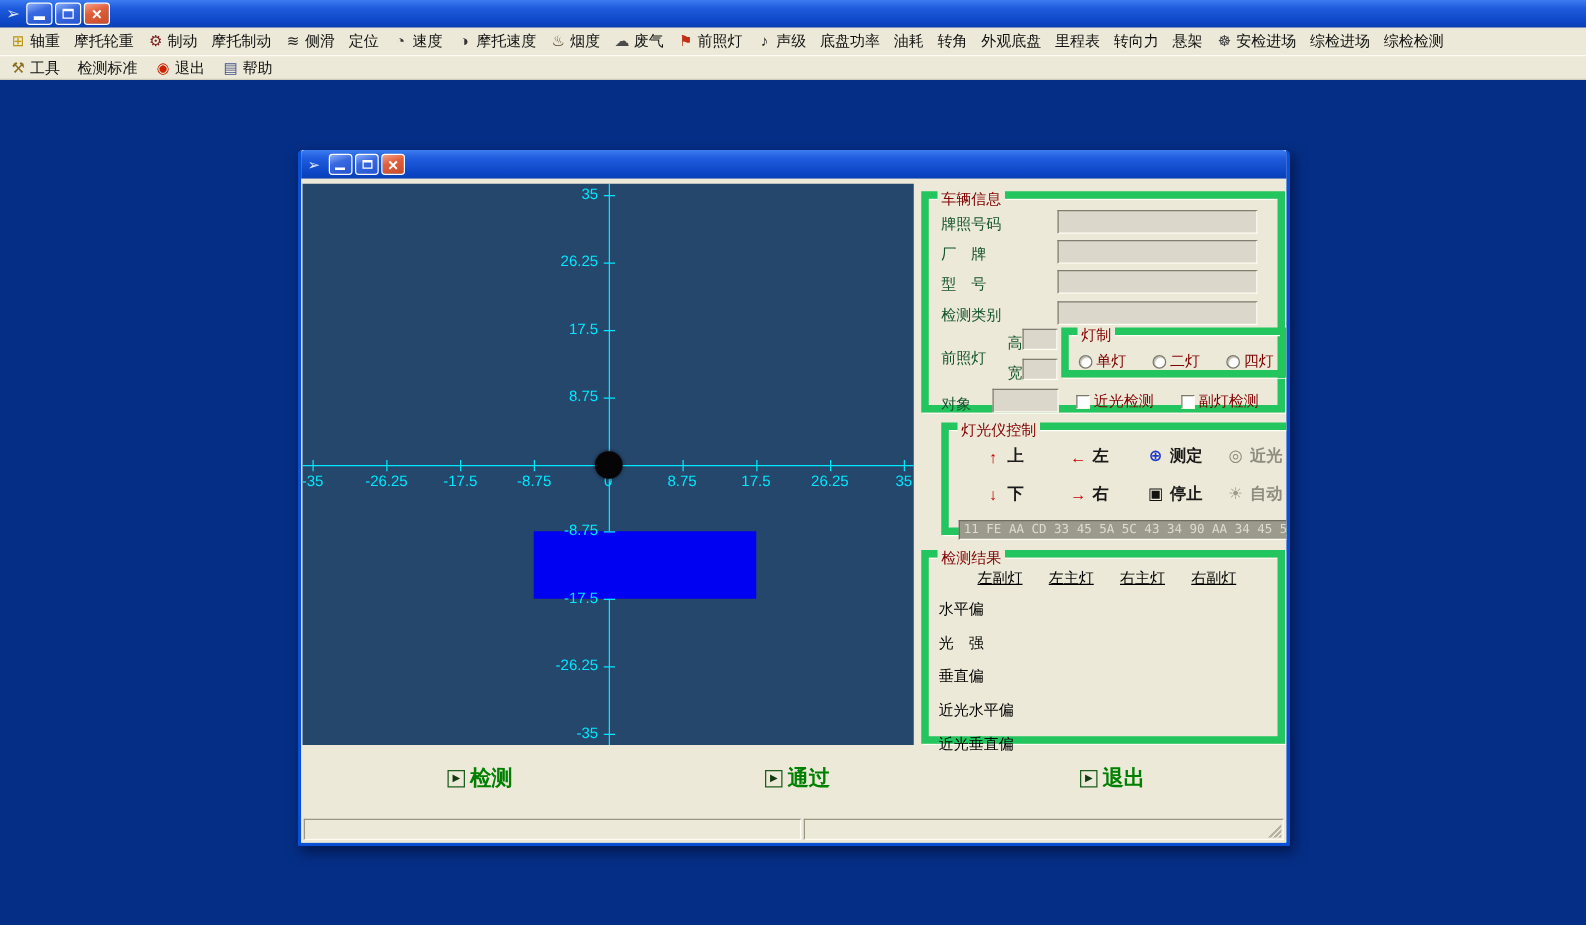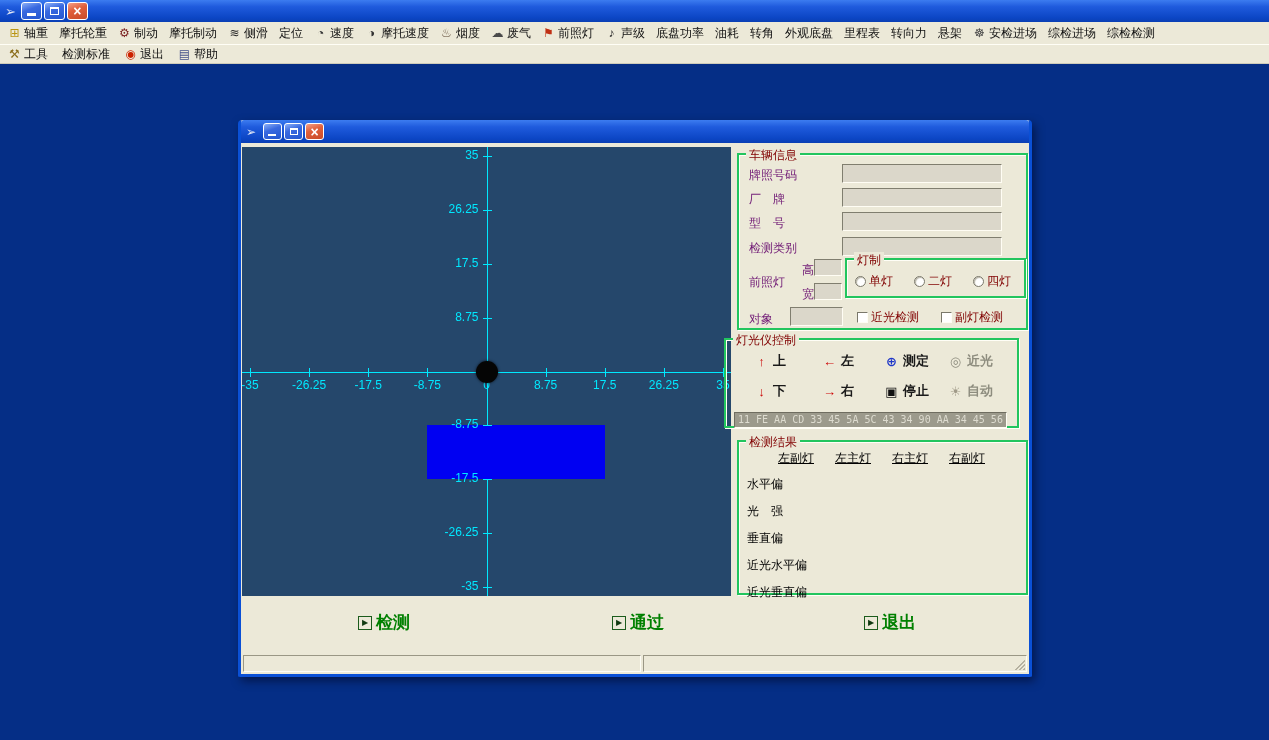--- a/index.html
+++ b/index.html
@@ -42,23 +42,23 @@
 
   
   .chart{position:absolute;left:1px;top:4px;width:489px;height:449px;background:#25476b;overflow:hidden;}
   .chart .axis,.chart .tick{position:absolute;background:#00e8ff;}
   .chart .xlab{position:absolute;color:#00e8ff;font-size:12px;text-align:center;}
   .chart .ylab{position:absolute;color:#00e8ff;font-size:12px;text-align:right;}
   .chart .beam{position:absolute;}
   .chart .dot{position:absolute;border-radius:50%;box-shadow:0 0 3px rgba(0,0,0,.7);}
 
   
-  .groupbox{position:absolute;border:2px solid #22c55e;box-shadow:1px 1px 0 #fffef6 inset,1px 1px 0 #fffef6;}
+  .groupbox{position:absolute;border:6px solid #22c55e;box-shadow:1px 1px 0 #fffef6 inset,1px 1px 0 #fffef6;}
   .gb-title{position:absolute;top:-8px;left:7px;background:#ece9d8;padding:0 3px;font-size:12px;color:#800000;white-space:nowrap;}
-  .vlabel{position:absolute;font-size:12px;color:#701a75;white-space:nowrap;}
+  .vlabel{position:absolute;font-size:12px;color:#14532d;white-space:nowrap;}
   .vfield{position:absolute;height:19px;background:#dbd7ca;border:1px solid;border-color:#807e6f #fffdf4 #fffdf4 #807e6f;
     font-size:12px;padding:0 3px;color:#333;outline:none;}
   .vfield.small{height:17px;}
   .radio-row{position:absolute;left:8px;top:13px;display:flex;gap:21px;}
   .radio-item{display:flex;align-items:center;gap:3px;}
   .radio-circle{width:11px;height:11px;border-radius:50%;background:#fff;border:1px solid #7a786a;box-shadow:inset 1px 1px 1px #b9b6a8;}
   .radio-label{font-size:12px;color:#800000;white-space:nowrap;}
   .check-row{position:absolute;display:flex;gap:22px;}
   .check-item{display:flex;align-items:center;gap:3px;}
   .check-box{width:11px;height:11px;background:#fff;border:1px solid;border-color:#7a786a #fffdf4 #fffdf4 #7a786a;}
@@ -348,21 +348,21 @@
               <span class="check-label">近光检测</span>
             </label>
 
             <label class="check-item">
               <span class="check-box"></span>
               <span class="check-label">副灯检测</span>
             </label>
           </div>
       </div>
 
-      <div class="groupbox" style="left:483px;top:195px;width:295px;height:90px;">
+      <div class="groupbox" style="left:512px;top:195px;width:295px;height:90px;">
         <span class="gb-title">灯光仪控制</span>
         <div class="lc-grid">
 
             <div class="lc-btn">
               <span class="lc-icon" style="color: rgb(204, 0, 0);">↑</span>
               <span class="lc-label">上</span>
             </div>
 
             <div class="lc-btn">
               <span class="lc-icon" style="color: rgb(204, 0, 0);">←</span>

